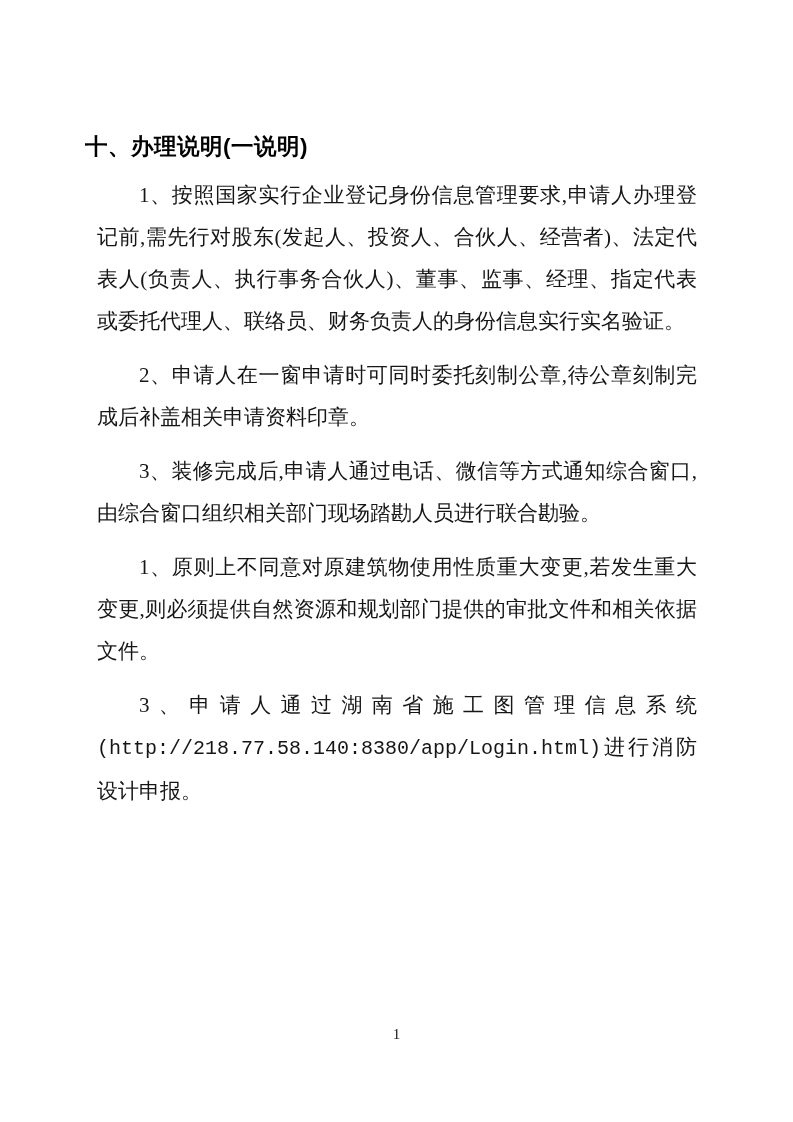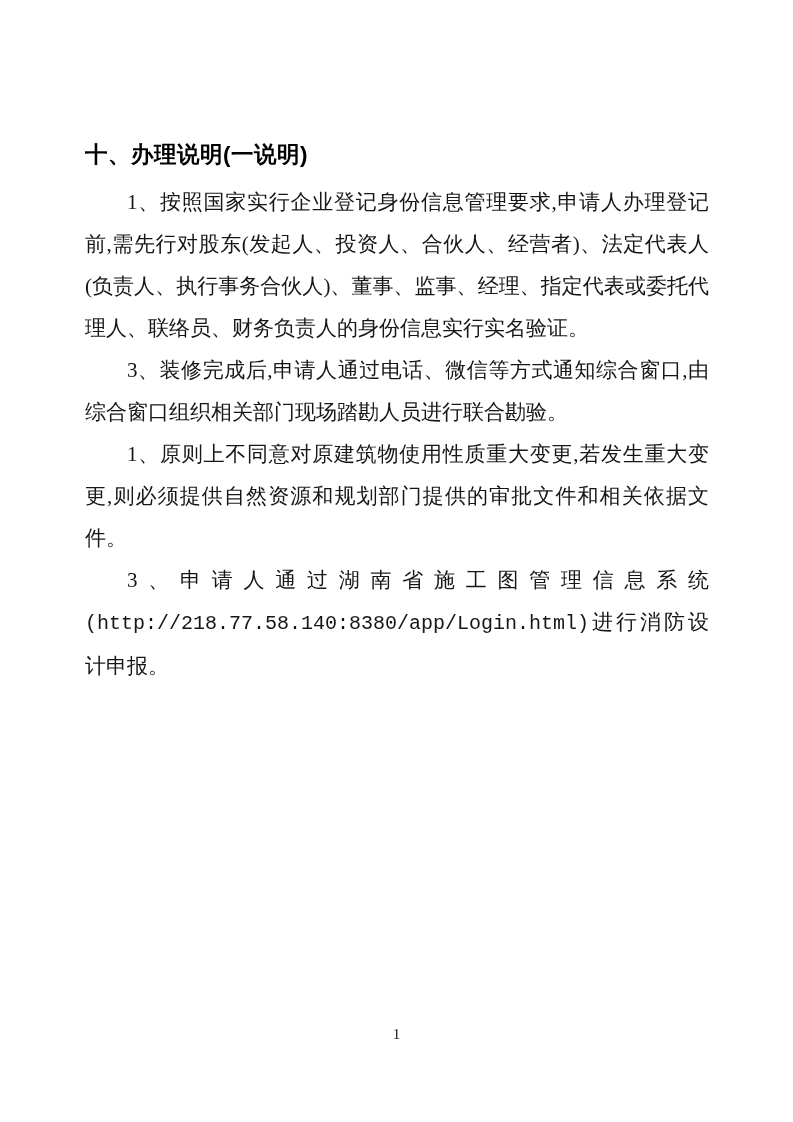--- a/index.html
+++ b/index.html
@@ -12,21 +12,21 @@
     width: 793px;
     height: 1122px;
     background: #ffffff;
     overflow: hidden;
     font-family: "Liberation Serif", "DejaVu Serif", serif;
     color: #161616;
   }
   .content {
     position: absolute;
     left: 85px;
-    top: 8px;
+    top: 0;
     width: 624px;
   }
   h1.doc-title {
     margin: 0;
     padding-top: 131px;
     font-size: 22.5px;
     line-height: 31px;
     font-weight: bold;
     color: #000000;
     letter-spacing: 0.5px;
@@ -36,21 +36,21 @@
     font-weight: 600;
   }
   h1.doc-title .title-main {
     font-family: "Liberation Sans", "DejaVu Sans", sans-serif;
     font-weight: 900;
   }
   .body-text {
     margin-top: 11px;
   }
   .body-text p {
-    margin: 0;
+    margin: 12px;
     font-size: 21px;
     line-height: 42px;
     text-indent: 2em;
     text-align: justify;
     text-justify: inter-character;
     word-break: normal;
   }
   .url-text {
     font-family: "Liberation Mono", "DejaVu Sans Mono", monospace;
     font-size: 20px;
@@ -74,20 +74,21 @@
 
 <div class="page">
   <div class="content">
 
     <h1 class="doc-title">
       <span class="title-prefix">十、</span><span class="title-main">办理说明(一说明)</span>
     </h1>
 
     <div class="body-text">
       <p>1、按照国家实行企业登记身份信息管理要求,申请人办理登记前,需先行对股东(发起人、投资人、合伙人、经营者)、法定代表人(负责人、执行事务合伙人)、董事、监事、经理、指定代表或委托代理人、联络员、财务负责人的身份信息实行实名验证。</p>
+      <p>2、申请人在一窗申请时可同时委托刻制公章,待公章刻制完成后补盖相关申请资料印章。</p>
       <p>3、装修完成后,申请人通过电话、微信等方式通知综合窗口,由综合窗口组织相关部门现场踏勘人员进行联合勘验。</p>
       <p>1、原则上不同意对原建筑物使用性质重大变更,若发生重大变更,则必须提供自然资源和规划部门提供的审批文件和相关依据文件。</p>
       <p><span>3、申请人通过湖南省施工图管理信息系统</span><span class="url-text">(http://218.77.58.140:8380/app/Login.html)</span><span>进行消防设计申报。</span></p>
     </div>
 
   </div>
 
   <div class="page-number">1</div>
 </div>
 

